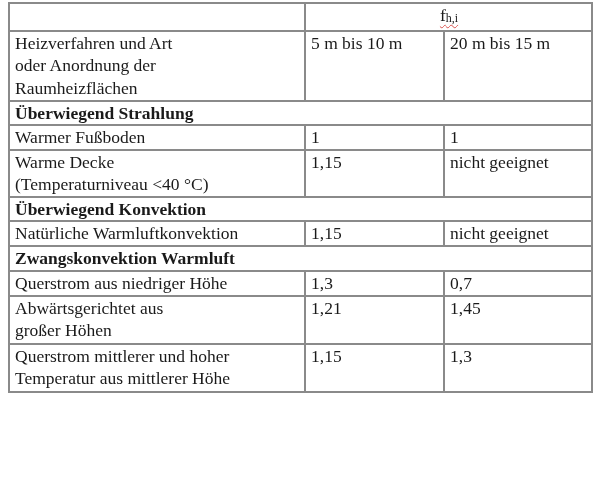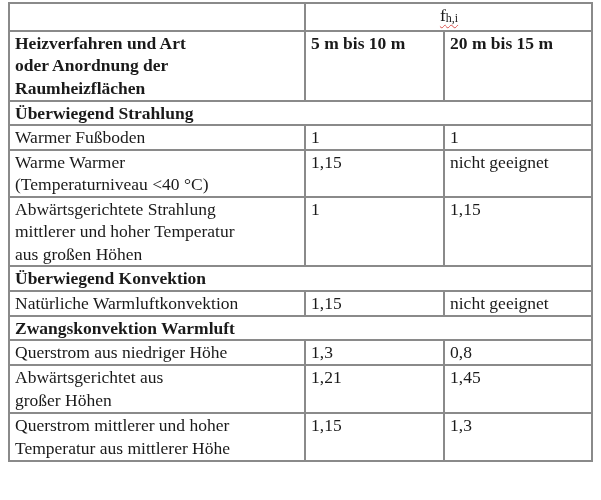--- a/index.html
+++ b/index.html
@@ -6,21 +6,21 @@
   body { width: 601px; height: 500px; position: relative; overflow: hidden;
          font-family: "Liberation Serif", "DejaVu Serif", serif; color: #1a1a1a; }
   table.fh { position: absolute; left: 8px; top: 2px; width: 583px;
              border-collapse: collapse; table-layout: fixed; font-size: 17.5px; line-height: 22.5px; }
   table.fh td { border: 2px solid #8a8a8a; padding: 0 4px 0 5px; vertical-align: top; margin-top: 8px; }
   col.c1 { width: 296px; } col.c2 { width: 139px; } col.c3 { width: 148px; }
   .hdr td.sym { text-align: center; height: 23px; }
   .sym span { text-decoration: underline wavy #d9534f; text-decoration-thickness: 1px; text-underline-offset: 3px; }
   .sym sub { font-size: 12px; vertical-align: -1px; }
   tr.sec td { font-weight: bold; height: 22px; }
-  .r-head td { height: 68px; font-weight: bold; }
+  .r-head td { height: 68px; }
   .r1 td { height: 22px; border-radius: 10px; }
   .r2 td { height: 45px; }
   .r3 td { height: 66px; }
   .r-nat td { height: 23px; }
   .r-q1 td { height: 23px; }
   .r-ab td { height: 46px; }
   .r-qm td { height: 46px; }
 </style>
 </head>
 <body>
@@ -51,34 +51,25 @@
   </tr>
   <tr class="r1">
     <td>
           <div>Warmer Fußboden</div>
         </td>
     <td>1</td>
     <td>1</td>
   </tr>
   <tr class="r2">
     <td>
-      <div>Warme Warmer</div>
+      <div>Warme Decke</div>
       <div>(Temperaturniveau &lt;40 °C)</div>
     </td>
     <td>1,15</td>
     <td>nicht geeignet</td>
-  </tr>
-  <tr class="r3">
-    <td>
-      <div>Abwärtsgerichtete Strahlung</div>
-      <div>mittlerer und hoher Temperatur</div>
-      <div>aus großen Höhen</div>
-    </td>
-    <td>1</td>
-    <td>1,15</td>
   </tr>
 
   <tr class="sec">
     <td colspan="3">Überwiegend Konvektion</td>
   </tr>
   <tr class="r-nat">
     <td>
           <div>Natürliche Warmluftkonvektion</div>
         </td>
     <td>1,15</td>
@@ -86,21 +77,21 @@
   </tr>
 
   <tr class="sec">
     <td colspan="3">Zwangskonvektion Warmluft</td>
   </tr>
   <tr class="r-q1">
     <td>
           <div>Querstrom aus niedriger Höhe</div>
         </td>
     <td>1,3</td>
-    <td>0,8</td>
+    <td>0,7</td>
   </tr>
   <tr class="r-ab">
     <td>
       <div>Abwärtsgerichtet aus</div>
       <div>großer Höhen</div>
     </td>
     <td>1,21</td>
     <td>1,45</td>
   </tr>
   <tr class="r-qm">

